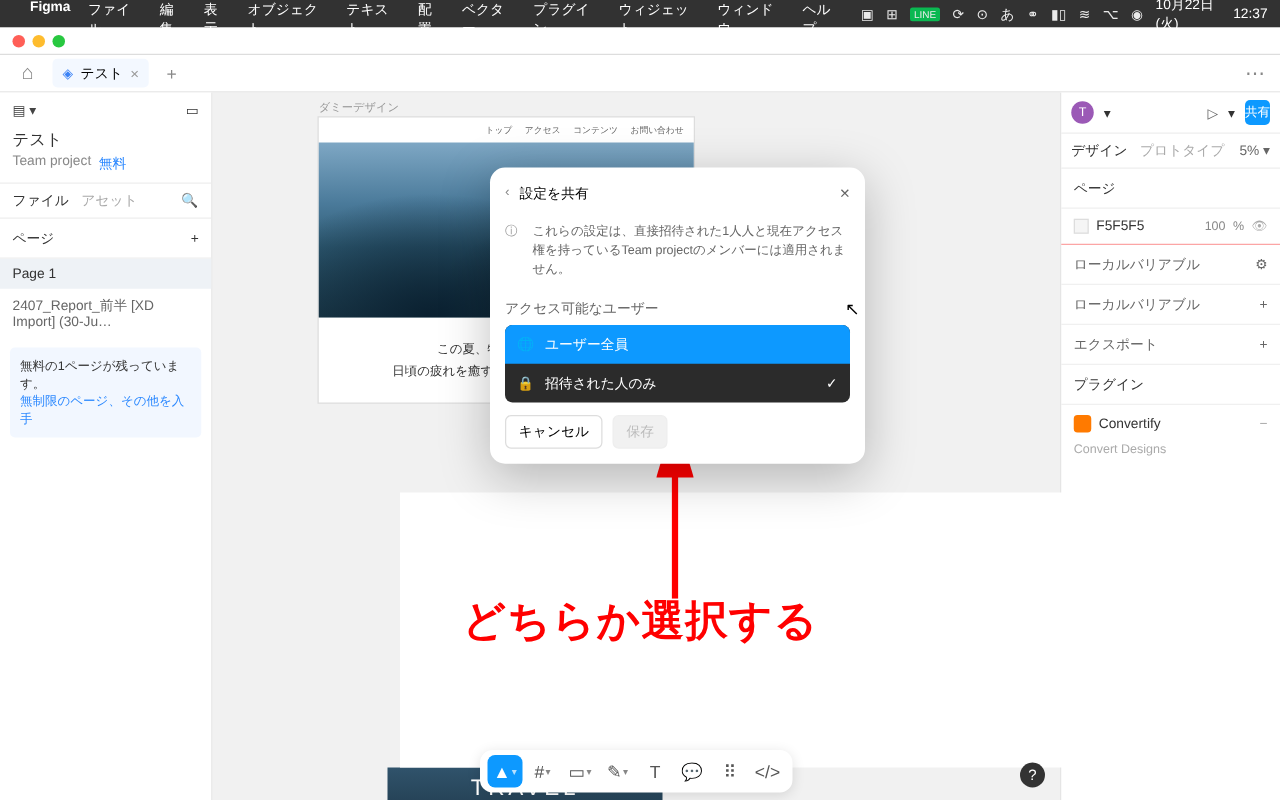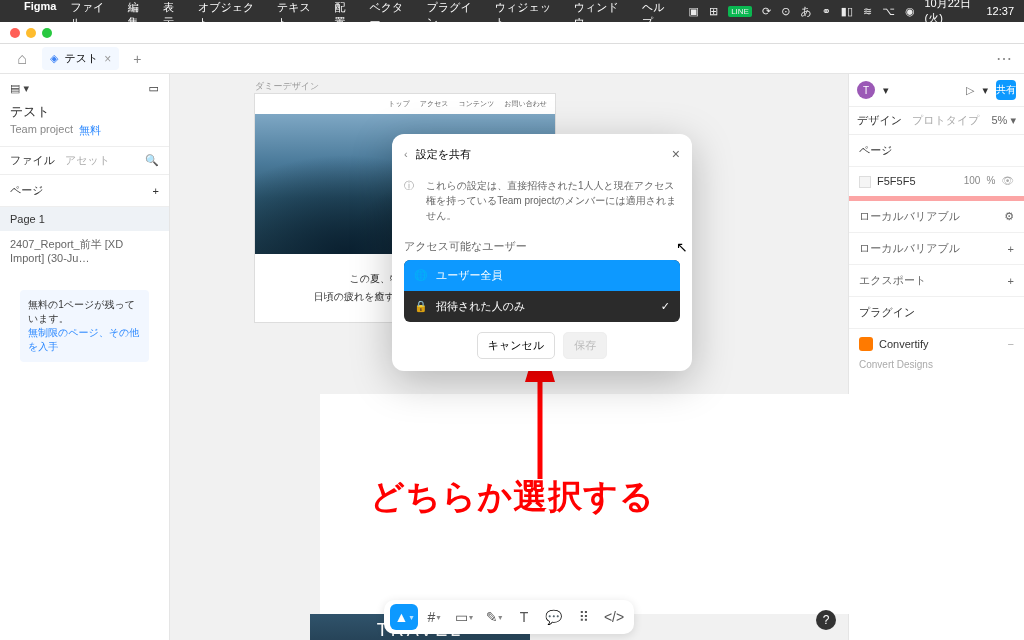--- a/index.html
+++ b/index.html
@@ -25,21 +25,21 @@
 .lp-head{padding:8px 10px;display:flex;align-items:center;justify-content:space-between}
 .lp-proj{padding:0 10px 8px 10px;display:flex;gap:6px;color:#888}
 .lp-proj .free{color:#2b88ff}
 .lp-tabs{display:flex;align-items:center;padding:6px 10px;gap:10px;border-top:1px solid #eee;border-bottom:1px solid #eee}
 .lp-tabs .active{color:#333;font-weight:500}
 .lp-tabs .dim{color:#aaa}
 .lp-tabs .sicon{margin-left:auto;color:#888}
 .lp-section{padding:8px 10px;display:flex;justify-content:space-between;align-items:center;border-bottom:1px solid #eee}
 .lp-page{padding:6px 10px;background:#eef2f6}
 .lp-item{padding:6px 10px;color:#666}
-.lp-note{margin:20px;padding:8px;background:#f2f7ff;border-radius:4px;font-size:10px;color:#333}
+.lp-note{margin:8px;padding:8px;background:#f2f7ff;border-radius:4px;font-size:10px;color:#333}
 .lp-note a{color:#2b88ff;text-decoration:none}
 .lp-layers{padding:8px 10px;border-top:1px solid #eee}
 .canvas{flex:1;position:relative;background:#eee}
 
 .design-wrap{position:absolute;left:85px;top:6px;font-size:9px;color:#999}
 .design{position:absolute;left:85px;top:20px;width:300px;background:#fff;box-shadow:0 0 0 1px #ddd}
 .design .nav{height:20px;display:flex;justify-content:flex-end;align-items:center;gap:10px;padding:0 8px;font-size:7px;color:#666}
 .design .hero{height:140px;background:linear-gradient(180deg,#7ea7c4 0%,#4a7a9a 35%,#2e5a72 60%,#1e3d4d 100%);position:relative;overflow:hidden}
 .design .hero::before{content:"";position:absolute;inset:0;background:radial-gradient(ellipse at 30% 100%,#0a2030 0%,transparent 50%),radial-gradient(ellipse at 80% 100%,#0a2030 0%,transparent 45%)}
 .design .sub{padding:18px 10px;text-align:center;font-size:10px;color:#333}
@@ -55,21 +55,21 @@
 
 .right-panel{width:176px;background:#fff;border-left:1px solid #e5e5e5;font-size:11px;color:#333;display:flex;flex-direction:column}
 .rp-top{display:flex;align-items:center;padding:6px 8px;gap:8px;border-bottom:1px solid #eee}
 .avatar{width:18px;height:18px;border-radius:50%;background:#9b59b6;color:#fff;display:flex;align-items:center;justify-content:center;font-size:10px}
 .play{margin-left:auto;color:#666}
 .share-btn{background:#0d99ff;color:#fff;border-radius:4px;padding:3px 0;font-size:10px}
 .rp-tabs{display:flex;align-items:center;padding:6px 8px;gap:10px;border-bottom:1px solid #eee}
 .rp-tabs .active{font-weight:400}
 .rp-tabs .dim{color:#aaa}
 .rp-tabs .zoom{margin-left:auto;color:#666}
-.rp-row{display:flex;align-items:flex-start;justify-content:space-between;padding:8px 10px;border-bottom:5px solid #fca5a5}
+.rp-row{display:flex;align-items:center;justify-content:space-between;padding:8px 10px;border-bottom:1px solid #fca5a5}
 .rp-row .swatch{width:12px;height:12px;background:#f5f5f5;border:1px solid #ddd;margin-right:6px;display:inline-block;vertical-align:middle}
 .rp-row .vals{display:flex;align-items:center;gap:6px;color:#888;font-size:10px}
 .rp-row .eye{color:#aaa}
 .rp-sec{padding:8px 10px;display:flex;justify-content:space-between;align-items:center;border-bottom:1px solid #f0f0f0;color:#666}
 .rp-plugin{padding:8px 10px;display:flex;align-items:center;gap:6px}
 .rp-plugin .pic{width:14px;height:14px;background:#ff7a00;border-radius:3px}
 .rp-sub{padding:0 10px 8px 10px;color:#aaa;font-size:10px}
 
 .toolbar{position:absolute;left:50%;bottom:6px;transform:translateX(-50%);background:#fff;border-radius:10px;box-shadow:0 2px 10px rgba(0,0,0,.12);display:flex;align-items:center;padding:4px 6px;gap:2px}
 .tool{width:28px;height:26px;display:flex;align-items:center;justify-content:center;border-radius:6px;color:#555;font-size:14px}
@@ -83,21 +83,21 @@
 .modal .hd .title{font-weight:500}
 .modal .hd .close{margin-left:auto;color:#666;font-size:14px}
 .modal .info{display:flex;gap:8px;padding:8px 12px;color:#666;line-height:1.5;font-size:10px}
 .modal .info .i{color:#999;flex:0 0 14px}
 .modal .lbl{padding:8px 12px 6px 12px;color:#666}
 .drop{margin:0 12px;background:#2b2b2b;border-radius:6px;overflow:hidden}
 .opt{display:flex;align-items:center;gap:8px;padding:8px 10px;color:#fff;font-size:11px}
 .opt.sel{background:#0d99ff}
 .opt .oicon{width:14px;text-align:center;opacity:.95}
 .opt .check{margin-left:auto}
-.modal .ft{display:flex;justify-content:center;gap:8px;padding:10px 12px 2px 12px}
+.modal .ft{display:flex;justify-content:flex-start;gap:8px;padding:10px 12px 2px 12px}
 .btn{padding:5px 10px;border-radius:5px;font-size:11px;border:1px solid #ddd;background:#fff}
 .btn.disabled{background:#f1f1f1;color:#bbb;border-color:#eee}
 
 .cursor{position:absolute;left:506px;top:165px;font-size:14px;color:#000}
 
 .dim-layer{position:absolute;inset:0;background:rgba(255,255,255,.18);pointer-events:none}
 </style>
 </head>
 <body>
 

